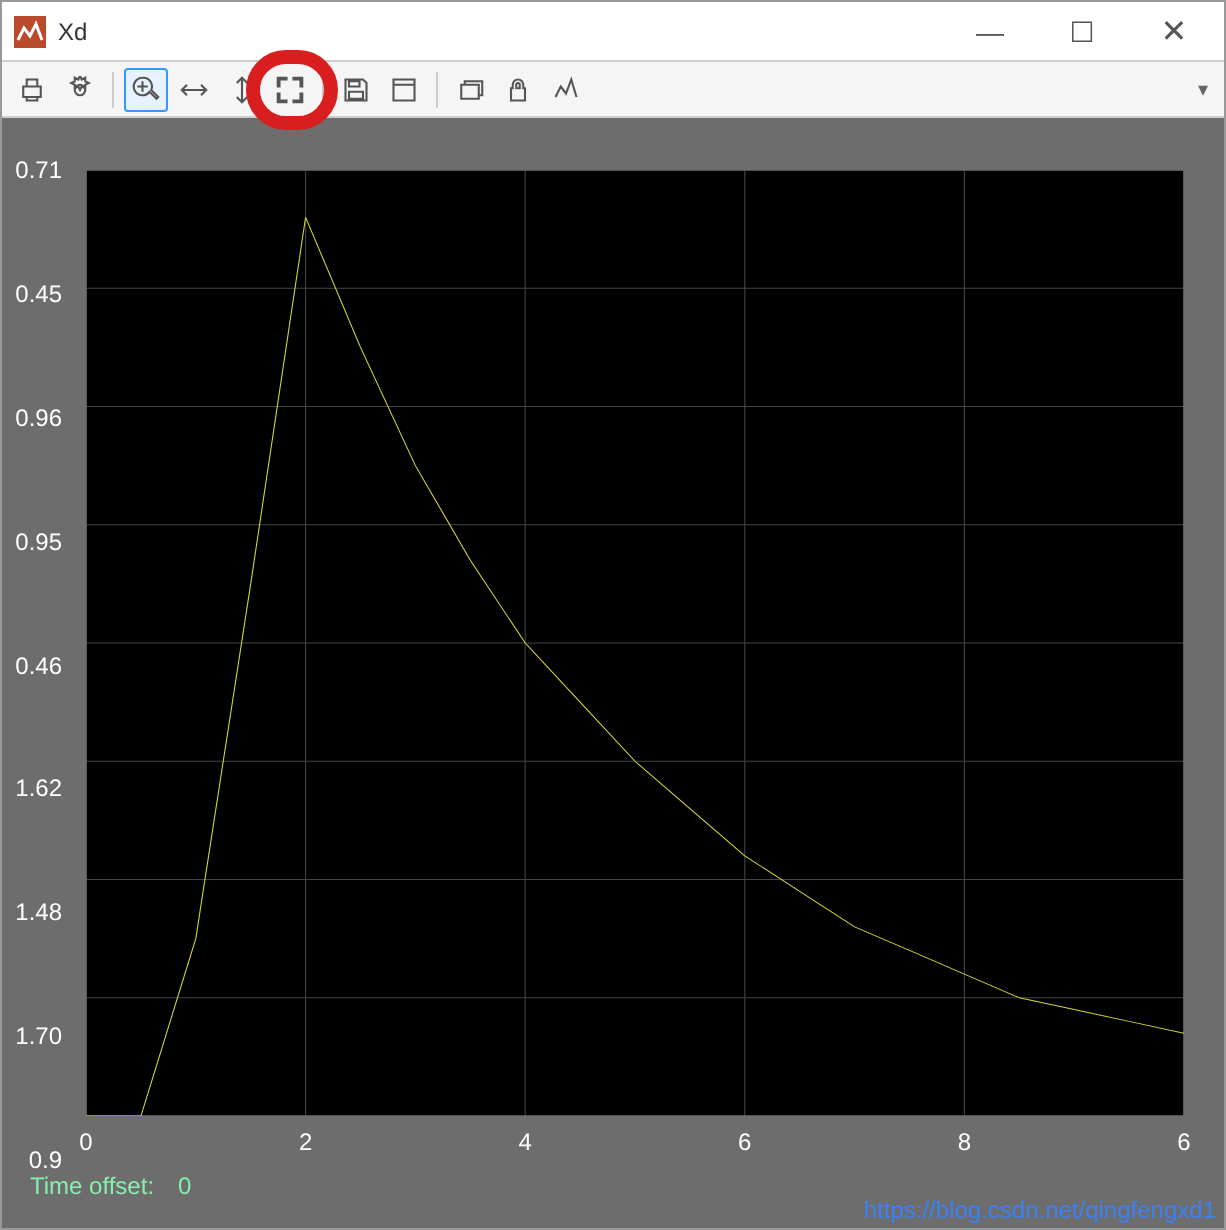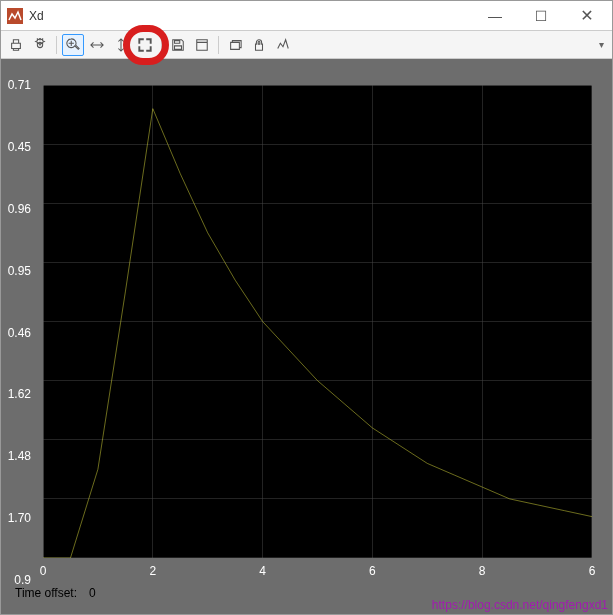--- a/index.html
+++ b/index.html
@@ -16,22 +16,22 @@
   .toolbtn.selected { border: 1px solid #3399ff; background: #e6f2ff; }
   .sep { width: 1px; height: 18px; background: #ccc; margin: 0 3px; }
   .annot { position: absolute; left: 122px; top: -6px; width: 46px; height: 40px; border: 7px solid #d81e1e; border-radius: 22px; pointer-events: none; z-index: 20; }
   .chart-area { flex: 1; background: #6d6d6d; position: relative; padding: 26px 20px 10px 8px; display: flex; flex-direction: column; }
   .plot-wrap { flex: 1; position: relative; margin-left: 34px; margin-bottom: 4px; }
   .plot { position: absolute; inset: 0; background: #000; }
   .ylabels { position: absolute; left: 0; top: 26px; bottom: 34px; width: 34px; color: #fff; font-size: 12px; }
   .ylabel { position: absolute; right: 4px; transform: translateY(-50%); white-space: nowrap; }
   .xlabels { height: 20px; margin-left: 34px; color: #fff; font-size: 12px; position: relative; }
   .xlabel { position: absolute; top: 2px; transform: translateX(-50%); }
-  .status { height: 22px; background: #6d6d6d; display: flex; align-items: center; padding: 0 6px; color: #000000; font-size: 12px; gap: 12px; }
-  .watermark { position: absolute; right: 4px; bottom: 2px; color: #a21caf; font-size: 12px; font-family: Arial; z-index: 30; }
+  .status { height: 22px; background: #6d6d6d; display: flex; align-items: center; padding: 0 6px; color: #86efac; font-size: 12px; gap: 12px; }
+  .watermark { position: absolute; right: 4px; bottom: 2px; color: #3b82f6; font-size: 12px; font-family: Arial; z-index: 30; }
   svg.line { position: absolute; inset: 0; width: 100%; height: 100%; }
   .grid line { stroke: #444; stroke-width: 1; shape-rendering: crispEdges; }
   .border rect { stroke: #888; fill: none; stroke-width: 1; }
   .series { stroke: #d4d439; stroke-width: 1; fill: none; }
 </style>
 </head>
 <body>
 
 <div class="window">
 

